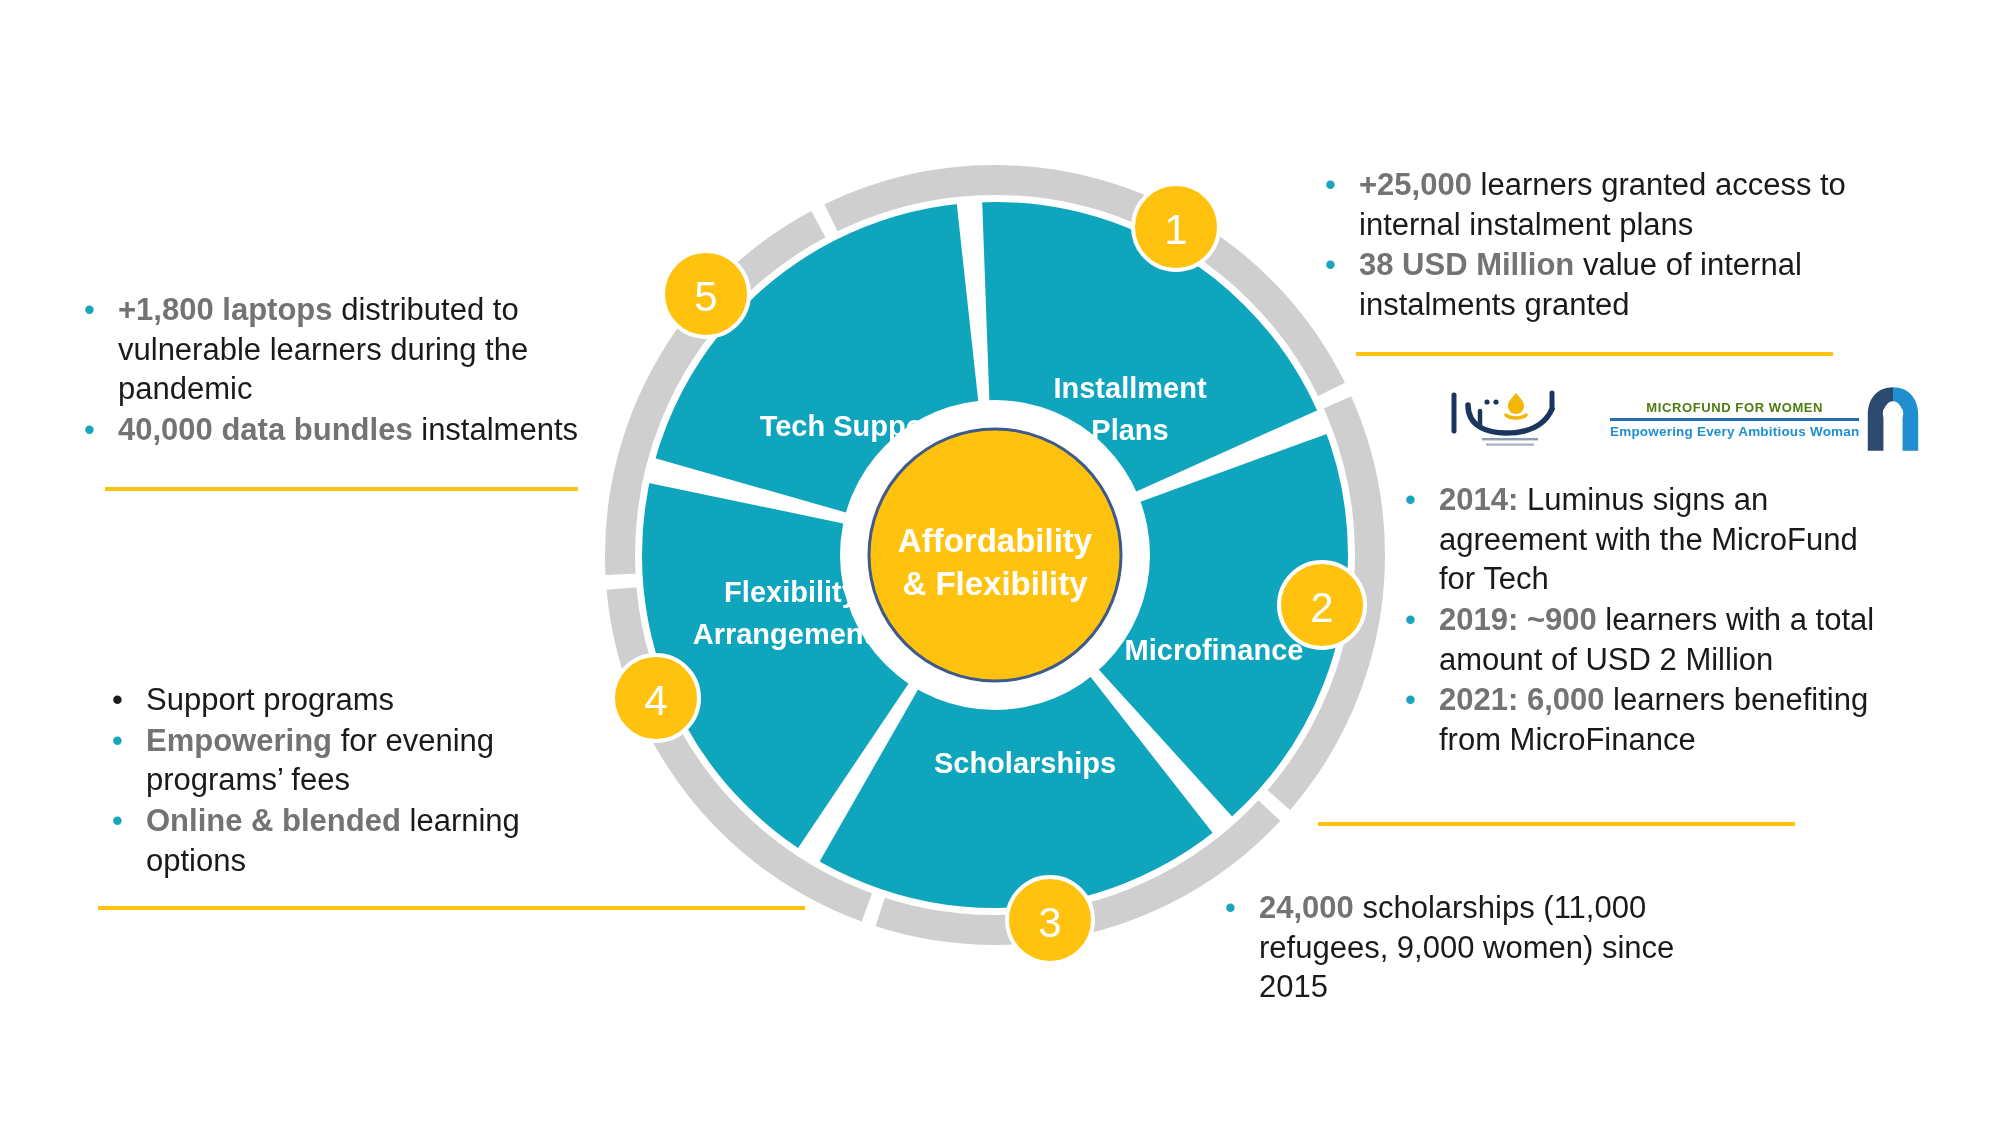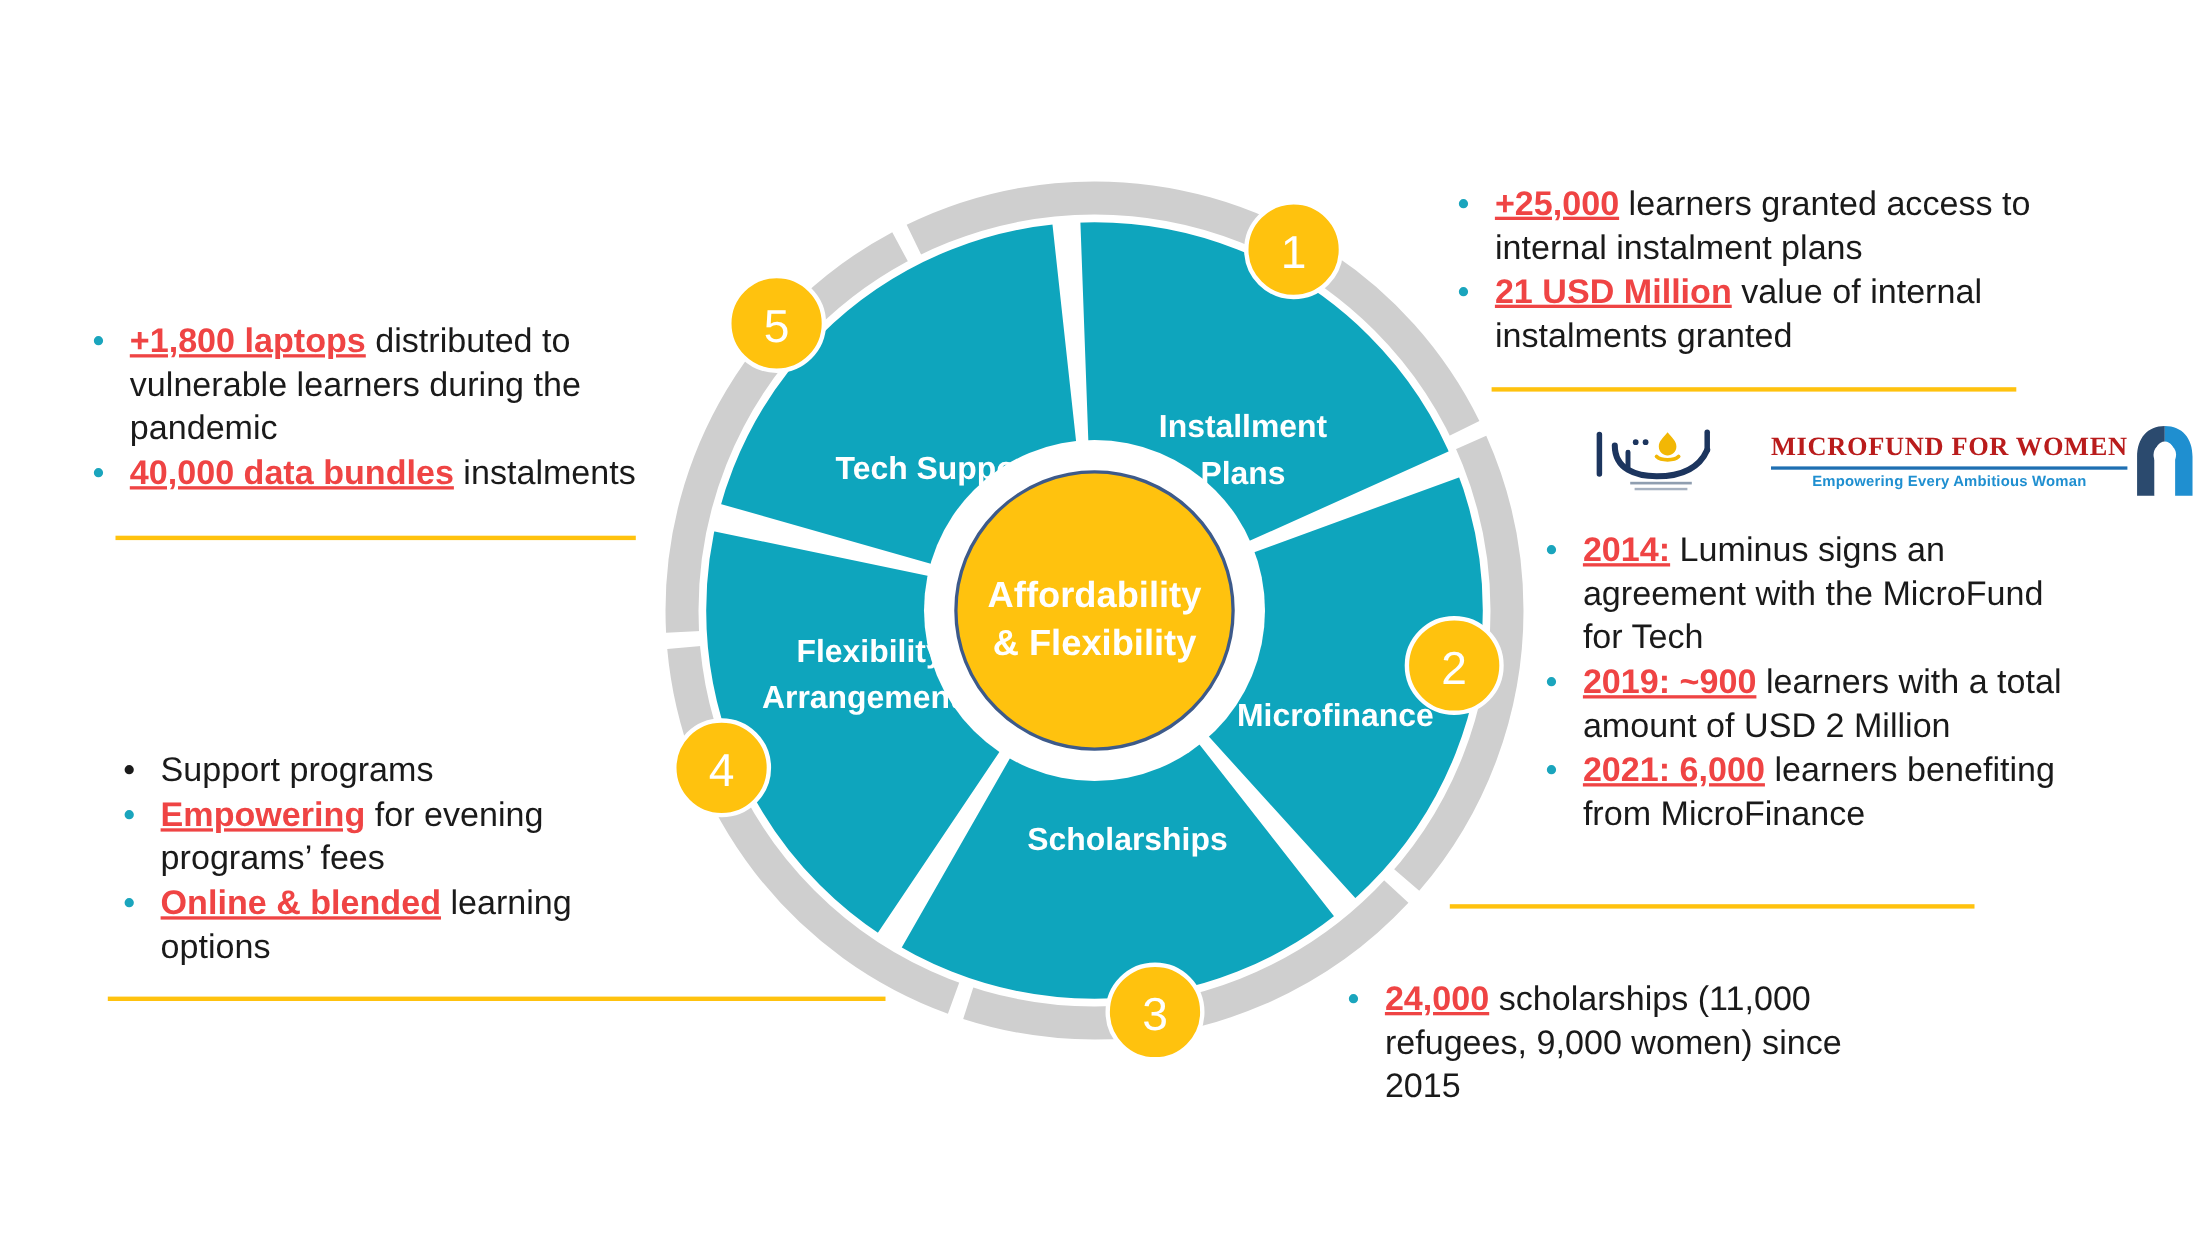--- a/index.html
+++ b/index.html
@@ -52,38 +52,38 @@
   .bul .dot{
     flex:0 0 auto;
     width:34px;
     text-align:left;
     font-size:31px;
     line-height:1.28;
   }
   .bul .dot.teal{color:#1aa5bd;}
   .bul .dot.dark{color:#1a1a1a;}
   .bul .txt{flex:1 1 auto;}
-  .hl{color:#ef4444;font-weight:bold;text-decoration:underline;}
+  .hl{color:#737373;font-weight:bold;}
 
   .divider{
     position:absolute;
     height:4px;
     background:#ffc20e;
   }
 
   
   .logos{position:absolute;display:flex;align-items:center;gap:38px;}
   .logo-enmaa{
     width:132px;height:68px;position:relative;
   }
   .logo-mfw{display:flex;align-items:center;gap:6px;}
   .mfw-txt{display:flex;flex-direction:column;align-items:center;}
   .mfw-line1{
-    font-size:24px;font-weight:bold;letter-spacing:.6px;
-    color:#b91c1c;font-family:Liberation Serif, serif;
+    font-size:13px;font-weight:bold;letter-spacing:.6px;
+    color:#4d7c0f;font-family:Liberation Sans, sans-serif;
     white-space:nowrap;
   }
   .mfw-rule{width:100%;height:3px;background:#1f6fb2;margin:3px 0 3px;}
   .mfw-line2{
     font-size:13.5px;font-weight:bold;color:#1f8fd0;letter-spacing:.2px;
     font-family:"Liberation Sans", sans-serif;white-space:nowrap;
   }
 </style>
 </head>
 <body>
@@ -175,21 +175,21 @@
   </div>
   <div class="divider" style="left:98px;top:906px;width:707px;"></div>
 
   <div class="block" style="left:1325px;top:165px;width:530px;">
     <div class="bul">
       <span class="dot teal">•</span>
       <span class="txt"><span class="hl">+25,000</span><span> learners granted access to internal instalment plans</span></span>
     </div>
     <div class="bul">
       <span class="dot teal">•</span>
-      <span class="txt"><span class="hl">21 USD Million</span><span> value of internal instalments granted</span></span>
+      <span class="txt"><span class="hl">38 USD Million</span><span> value of internal instalments granted</span></span>
     </div>
   </div>
   <div class="divider" style="left:1356px;top:352px;width:477px;"></div>
 
   <div class="logos" style="left:1440px;top:385px;">
 
     <div class="logo-enmaa">
       <svg viewBox="0 0 132 68" width="132" height="68">
 
         <path d="M14 10 L14 46" stroke="#1c355e" stroke-width="5" fill="none" stroke-linecap="round"></path>

